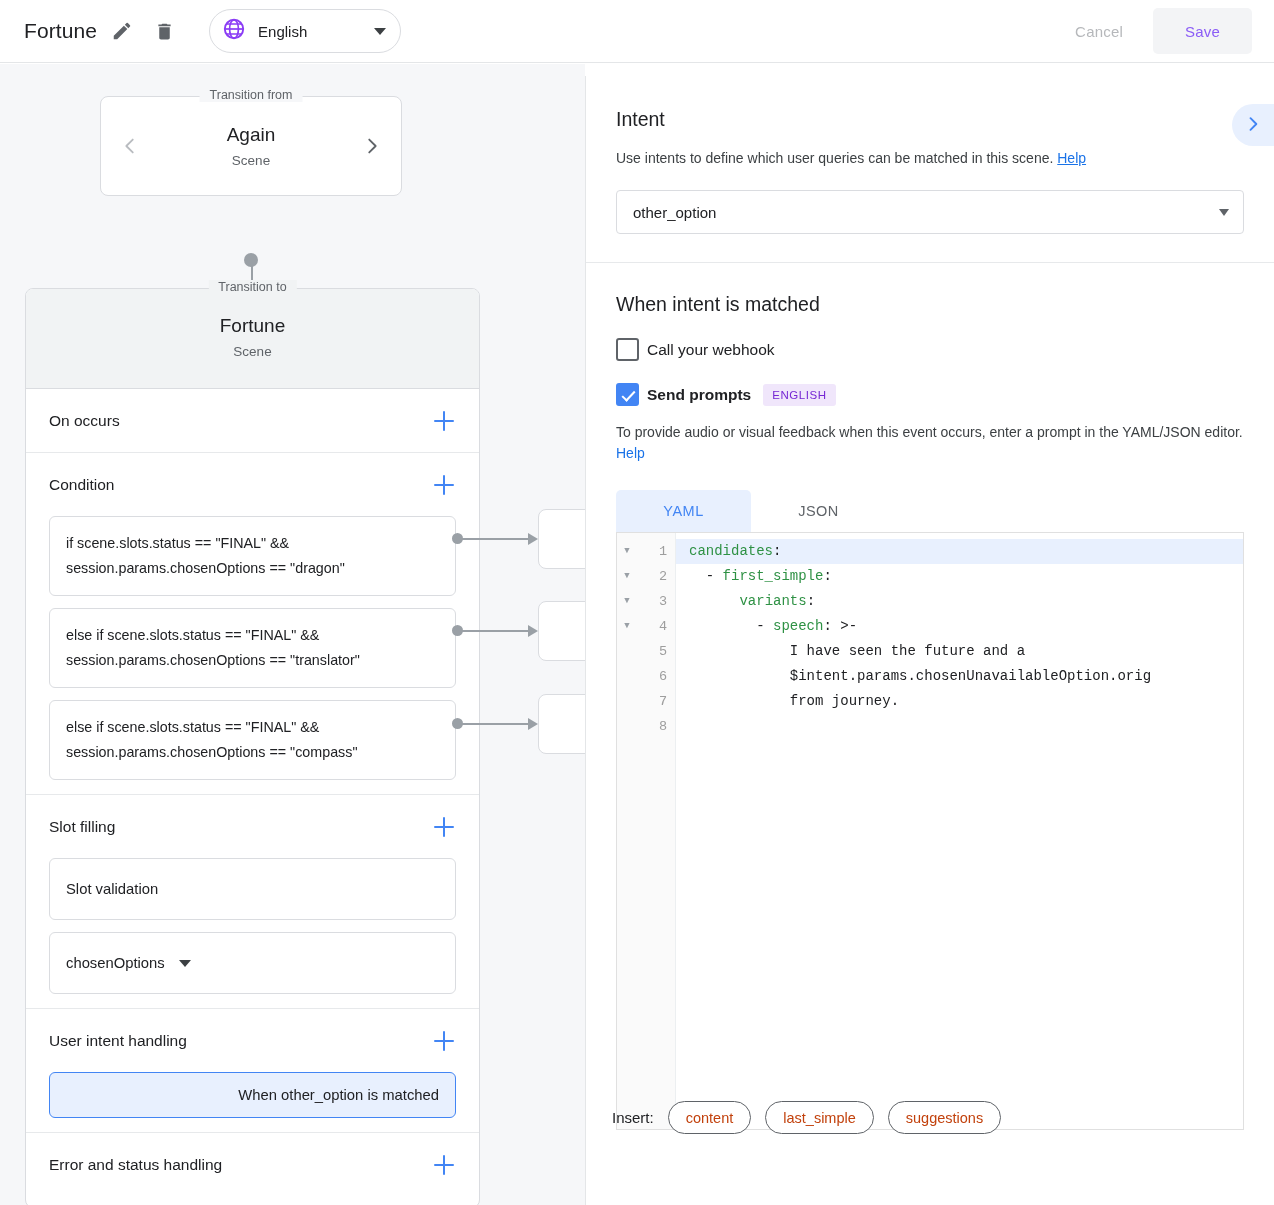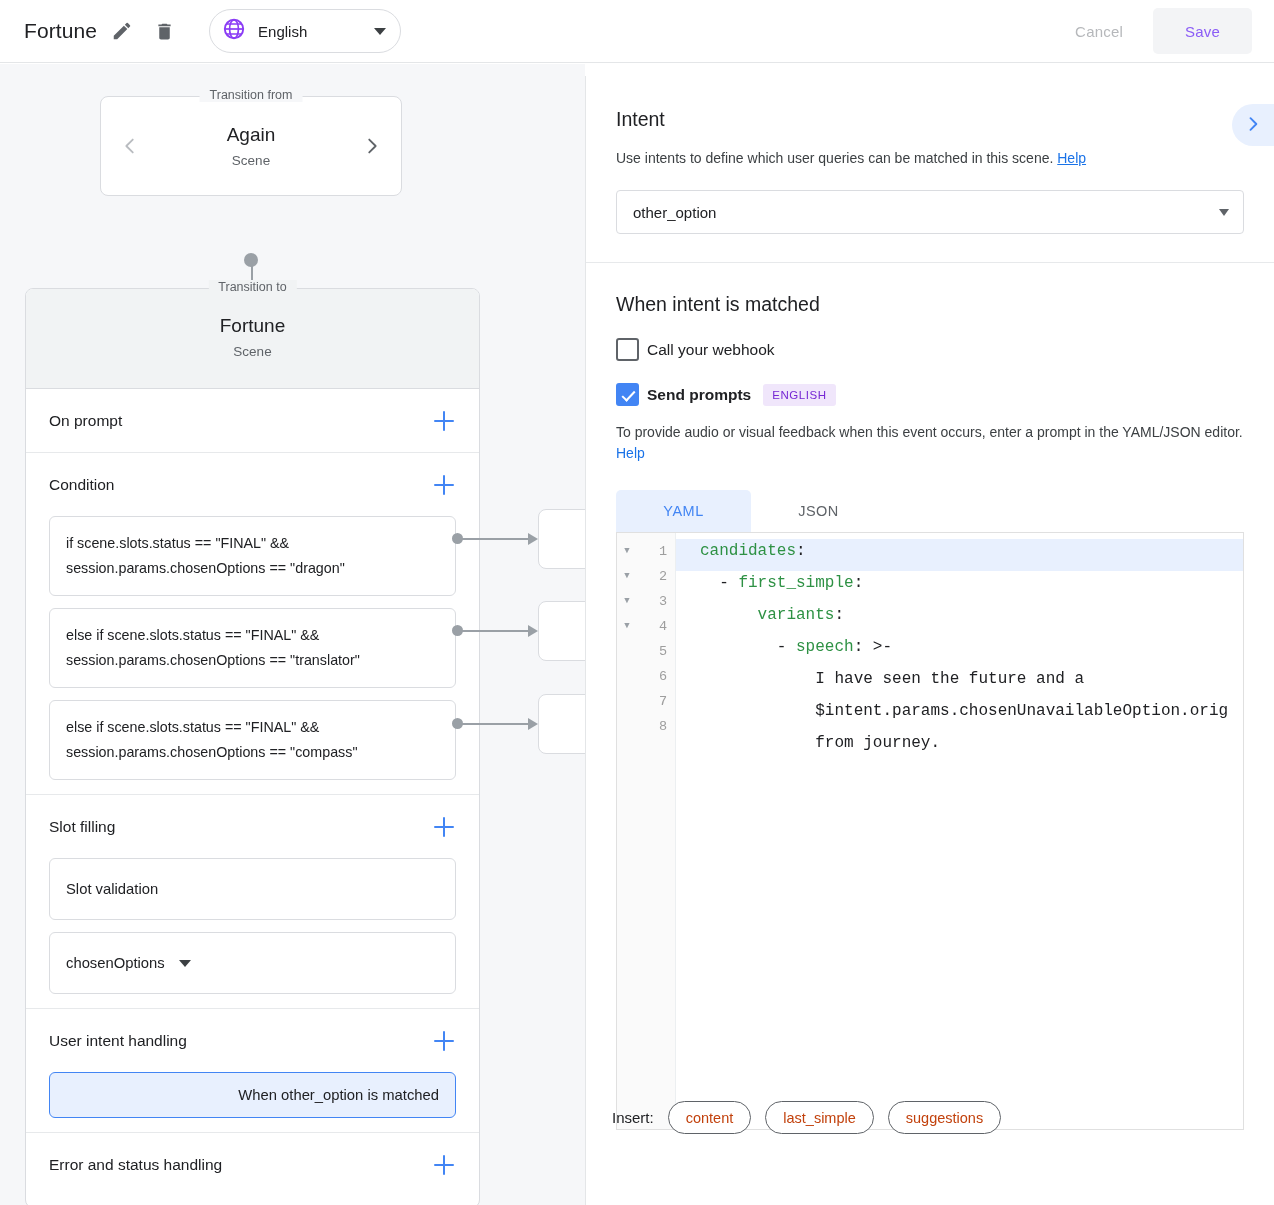--- a/index.html
+++ b/index.html
@@ -253,23 +253,23 @@
     font-family: "Liberation Mono", monospace; font-size: 13.5px; color: #9e9e9e;
   }
   .gl .fold {
     width: 20px; text-align: center; font-size: 9px; color: #9aa0a6; line-height: 1;
   }
   .gl .num { flex: 1; text-align: right; padding-right: 8px; }
   .code {
     flex: 1; padding-top: 6px; overflow: hidden; position: relative;
   }
   .code-line {
-    height: 32px; line-height: 25px; white-space: pre;
-    font-family: "Liberation Mono", monospace; font-size: 16px;
-    color: #202124; padding-left: 24px;
+    height: 25px; line-height: 25px; white-space: pre;
+    font-family: "Liberation Mono", monospace; font-size: 14px;
+    color: #202124; padding-left: 13px;
   }
   .code-line.hl { background: #e8f0fe; }
   .k { color: #2e9144; }
   .p { color: #202124; }
 
   .insert-row {
     position: absolute; left: 612px; top: 1101px; display: flex;
     align-items: center; gap: 14px;
   }
   .insert-lbl { font-size: 15px; color: #202124; }
@@ -348,21 +348,21 @@
     <div class="scene-panel">
 
       <div class="scene-head">
         <span class="fs-legend">Transition to</span>
         <div class="scene-name">Fortune</div>
         <div class="scene-sub">Scene</div>
       </div>
 
       <div class="section">
         <div class="section-head">
-          <span class="section-title">On prompt</span>
+          <span class="section-title">On occurs</span>
           <button class="plus-btn"></button>
         </div>
       </div>
 
       <div class="section">
         <div class="section-head">
           <span class="section-title">Condition</span>
           <button class="plus-btn"></button>
         </div>
         <div class="section-body">

